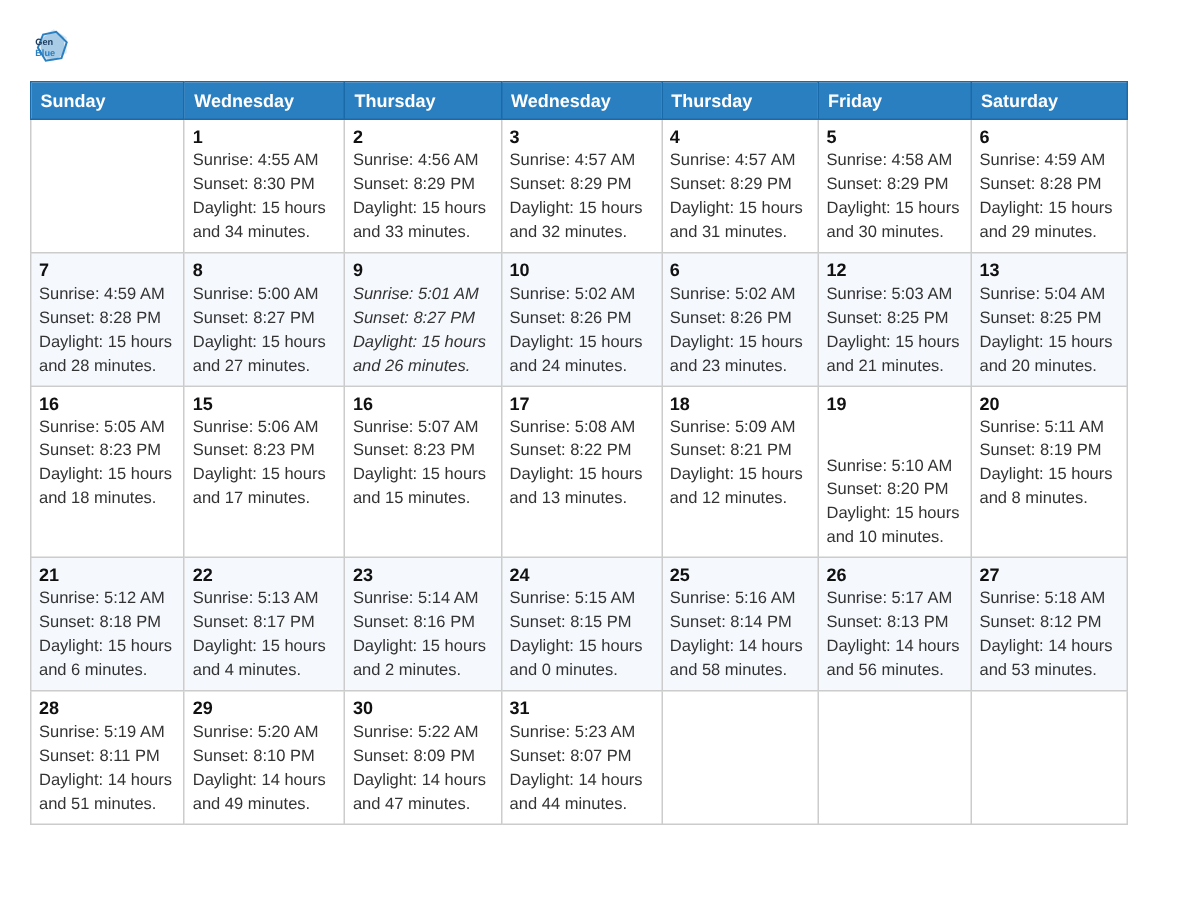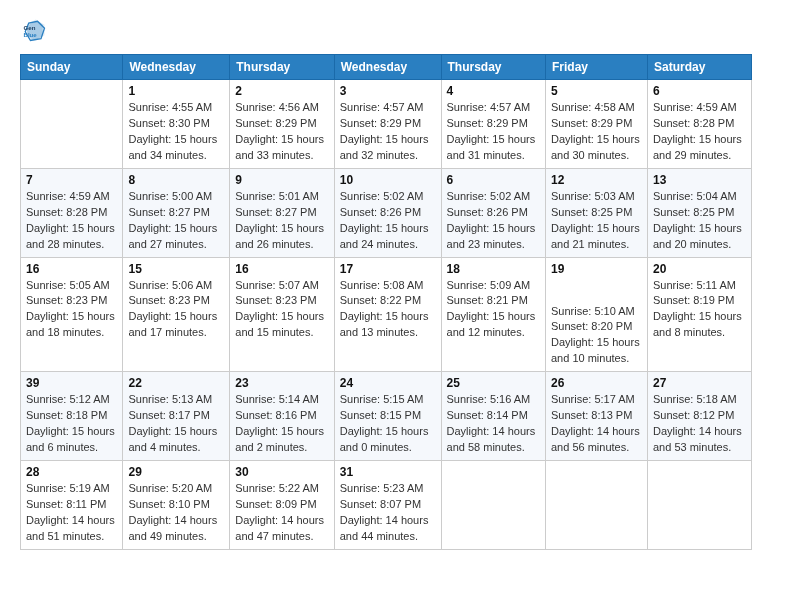--- a/index.html
+++ b/index.html
@@ -179,21 +179,21 @@
           </td>
           <td>
             <span class="day-num">8</span>
             <div class="day-info" style="white-space: pre-line;">Sunrise: 5:00 AM
 Sunset: 8:27 PM
 Daylight: 15 hours
 and 27 minutes.</div>
           </td>
           <td>
             <span class="day-num">9</span>
-            <div class="day-info" style="white-space: pre-line;">Sunrise: 5:01 AM
+            <div class="day-info" style="white-space: pre-line; font-style: italic;">Sunrise: 5:01 AM
 Sunset: 8:27 PM
 Daylight: 15 hours
 and 26 minutes.</div>
           </td>
           <td>
             <span class="day-num">10</span>
             <div class="day-info" style="white-space: pre-line;">Sunrise: 5:02 AM
 Sunset: 8:26 PM
 Daylight: 15 hours
 and 24 minutes.</div>
@@ -266,21 +266,21 @@
           <td>
             <span class="day-num">20</span>
             <div class="day-info" style="white-space: pre-line;">Sunrise: 5:11 AM
 Sunset: 8:19 PM
 Daylight: 15 hours
 and 8 minutes.</div>
           </td>
         </tr>
         <tr>
           <td>
-            <span class="day-num">39</span>
+            <span class="day-num">21</span>
             <div class="day-info" style="white-space: pre-line;">Sunrise: 5:12 AM
 Sunset: 8:18 PM
 Daylight: 15 hours
 and 6 minutes.</div>
           </td>
           <td>
             <span class="day-num">22</span>
             <div class="day-info" style="white-space: pre-line;">Sunrise: 5:13 AM
 Sunset: 8:17 PM
 Daylight: 15 hours

